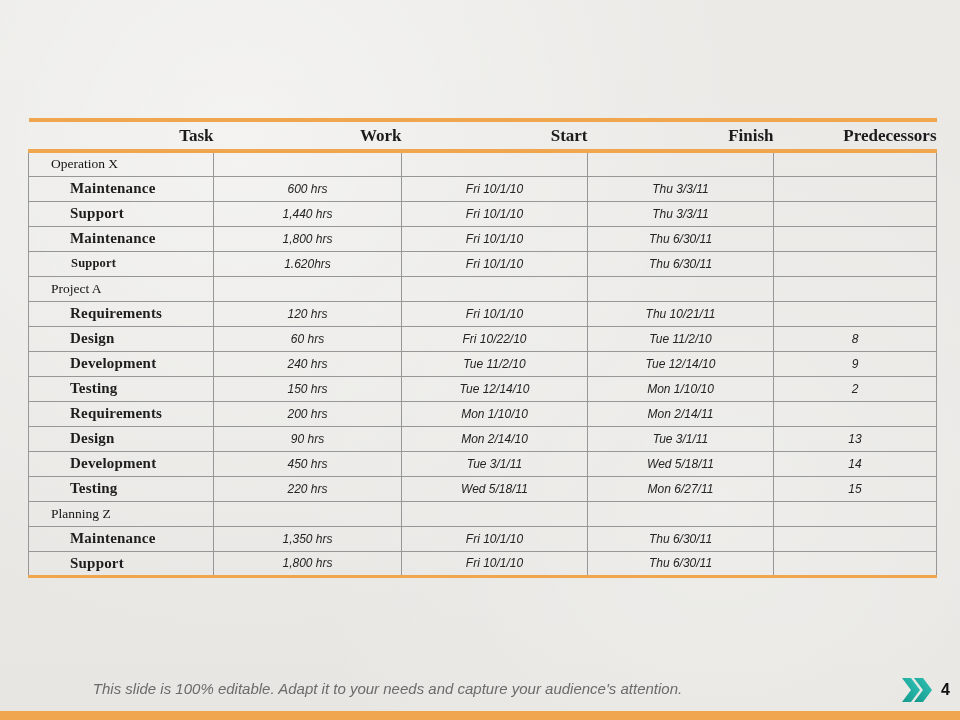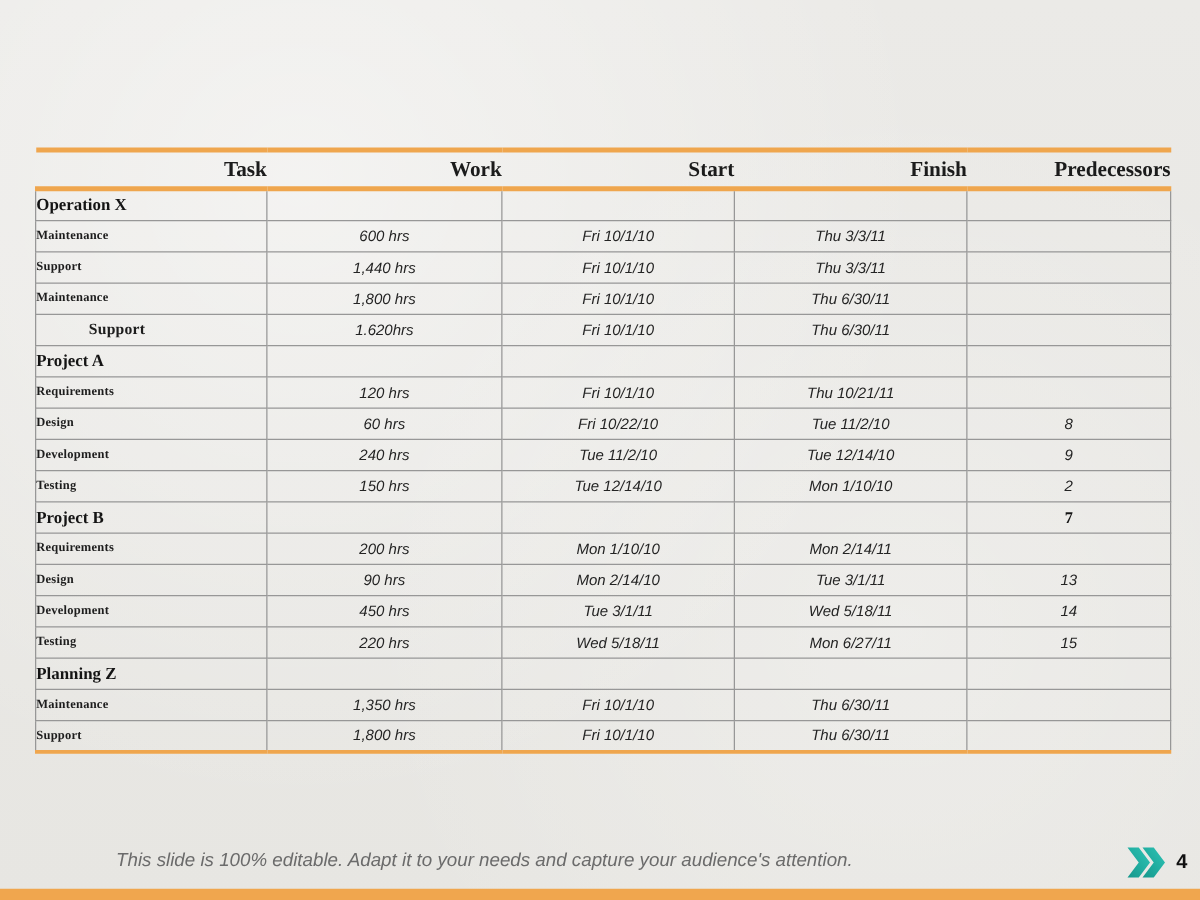--- a/index.html
+++ b/index.html
@@ -44,30 +44,30 @@
   }
   table.capacity tbody tr:last-child td { border-bottom: 3px solid #efa64e; }
   td.data {
     font-family: "Liberation Sans", sans-serif;
     font-style: italic;
     font-size: 12px;
     color: #2e2e2e;
   }
   tr.group td { border-bottom-width: 2px; border-bottom-color: #6f6f6f; }
   tr.group td.task {
-    text-align: left; 
-    font-size: 13.5px; font-weight: 700; color: #141414;
+    text-align: left; padding-left: 22px;
+    font-size: 13.5px; font-weight: 400; color: #141414;
   }
   tr.group td.data {
     font-family: "Liberation Serif", serif;
     font-style: normal; font-weight: 700; font-size: 13px; color: #141414;
   }
   tr.child td.task, tr.child-strong td.task {
-    text-align: left; 
-    font-size: 10px; font-weight: 700; color: #1d1d1d;
+    text-align: left; padding-left: 41px;
+    font-size: 15px; font-weight: 700; color: #1d1d1d;
     letter-spacing: 0.2px;
   }
   tr.child-strong td.task { font-size: 12.5px; padding-left: 42px; }
   .footer-note {
     position: absolute; left: 0; top: 680px; width: 775px;
     text-align: center;
     font-family: "Liberation Sans", sans-serif;
     font-style: italic;
     font-size: 15px; color: #6b6b6b;
   }
@@ -171,27 +171,20 @@
           <td class="data">Tue 12/14/10</td>
           <td class="data">9</td>
         </tr>
         <tr class="child">
           <td class="task">Testing</td>
           <td class="data">150 hrs</td>
           <td class="data">Tue 12/14/10</td>
           <td class="data">Mon 1/10/10</td>
           <td class="data">2</td>
         </tr>
-        <tr class="group">
-          <td class="task">Project B</td>
-          <td class="data"></td>
-          <td class="data"></td>
-          <td class="data"></td>
-          <td class="data">7</td>
-        </tr>
         <tr class="child">
           <td class="task">Requirements</td>
           <td class="data">200 hrs</td>
           <td class="data">Mon 1/10/10</td>
           <td class="data">Mon 2/14/11</td>
           <td class="data"></td>
         </tr>
         <tr class="child">
           <td class="task">Design</td>
           <td class="data">90 hrs</td>

